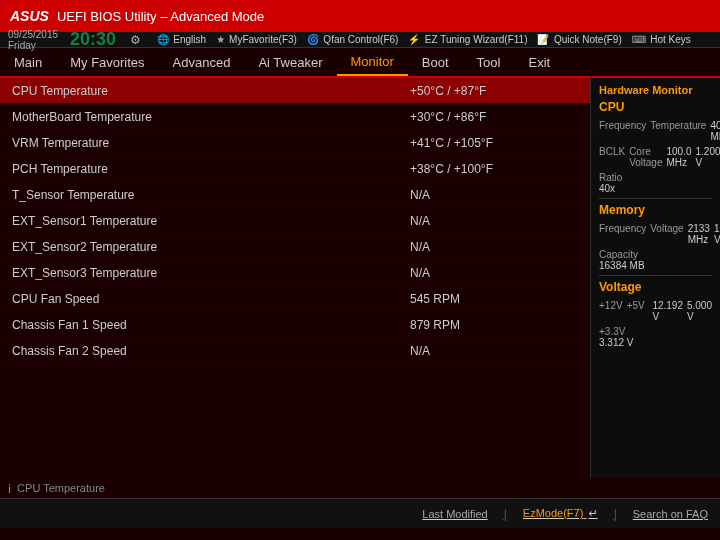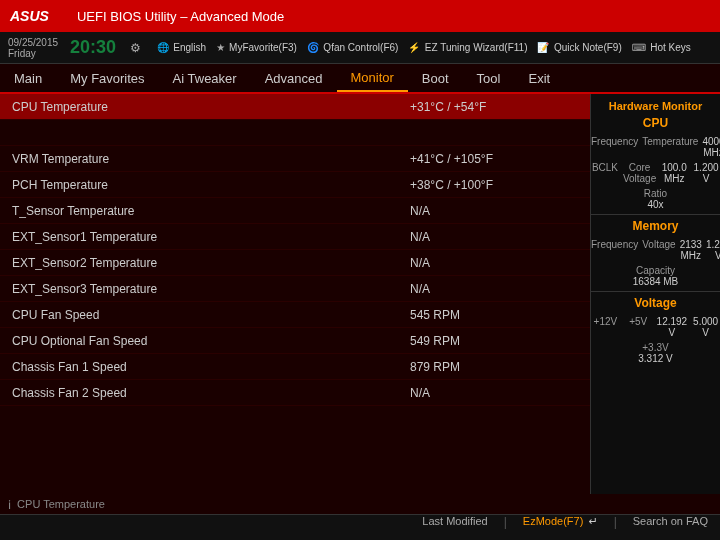--- a/index.html
+++ b/index.html
@@ -24,27 +24,26 @@
     .asus-logo {
       color: white;
       font-weight: bold;
       font-size: 14px;
       margin-right: 8px;
       font-style: italic;
     }
     .bios-title {
       color: white;
       font-size: 13px;
-      margin-left: 20px;
     }
 
     
     .info-bar {
       background: #111;
-      height: 32px;
+      height: 16px;
       display: flex;
       align-items: center;
       padding: 0 8px;
       gap: 10px;
       border-bottom: 1px solid #333;
     }
     .datetime {
       color: #15803d;
       font-size: 18px;
       font-weight: bold;
@@ -111,24 +110,23 @@
     .monitor-row .value {
       width: 180px;
       color: #ccc;
       font-size: 12px;
     }
 
     
     .hw-panel {
       width: 130px;
       background: #0d0d0d;
-      padding: 6px 0;
+      padding: 6px 8px;
       border-left: 1px solid #333;
       overflow: hidden;
-      text-align: center;
     }
     .hw-section-title {
       color: #ff9900;
       font-size: 12px;
       font-weight: bold;
       margin-bottom: 6px;
       margin-top: 4px;
     }
     .hw-grid {
       display: grid;
@@ -147,24 +145,26 @@
     .hw-divider {
       border-top: 1px solid #333;
       margin: 4px 0;
     }
 
     
     .bottom-bar {
       background: #111;
       height: 30px;
       display: flex;
+      align-items: center;
       justify-content: flex-end;
       padding: 0 12px;
       border-top: 1px solid #333;
       gap: 16px;
+      text-decoration: underline;
     }
     .bottom-item {
       color: #aaa;
       font-size: 11px;
     }
     .bottom-item .key {
       color: #ff9900;
     }
 
     
@@ -215,37 +215,39 @@
   </span>
   <span class="info-item">
     <span class="icon">⌨</span>
     <span>Hot Keys</span>
   </span>
 </div>
 
 <div class="nav-bar">
   <div class="nav-item">Main</div>
   <div class="nav-item">My Favorites</div>
+  <div class="nav-item">Advanced</div>
   <div class="nav-item">Ai Tweaker</div>
-  <div class="nav-item">Advanced</div>
   <div class="nav-item active">Monitor</div>
   <div class="nav-item">Boot</div>
   <div class="nav-item">Tool</div>
   <div class="nav-item">Exit</div>
 </div>
 
 <div class="main-content">
 
   <div class="monitor-panel">
     <div id="monitor-rows">
         <div class="monitor-row highlighted">
           <span class="label">CPU Temperature</span>
-          <span class="value">+31°C / +54°F</span>
-        </div>
-        <div class="monitor-row">
+          <span class="value">+50°C / +87°F</span>
+        </div>
+        <div class="monitor-row">
+          <span class="label">MotherBoard Temperature</span>
+          <span class="value">+30°C / +86°F</span>
         </div>
         <div class="monitor-row">
           <span class="label">VRM Temperature</span>
           <span class="value">+41°C / +105°F</span>
         </div>
         <div class="monitor-row">
           <span class="label">PCH Temperature</span>
           <span class="value">+38°C / +100°F</span>
         </div>
         <div class="monitor-row">
@@ -260,24 +262,20 @@
           <span class="label">EXT_Sensor2 Temperature</span>
           <span class="value">N/A</span>
         </div>
         <div class="monitor-row">
           <span class="label">EXT_Sensor3 Temperature</span>
           <span class="value">N/A</span>
         </div>
         <div class="monitor-row">
           <span class="label">CPU Fan Speed</span>
           <span class="value">545 RPM</span>
-        </div>
-        <div class="monitor-row">
-          <span class="label">CPU Optional Fan Speed</span>
-          <span class="value">549 RPM</span>
         </div>
         <div class="monitor-row">
           <span class="label">Chassis Fan 1 Speed</span>
           <span class="value">879 RPM</span>
         </div>
         <div class="monitor-row">
           <span class="label">Chassis Fan 2 Speed</span>
           <span class="value">N/A</span>
         </div>
       </div>

